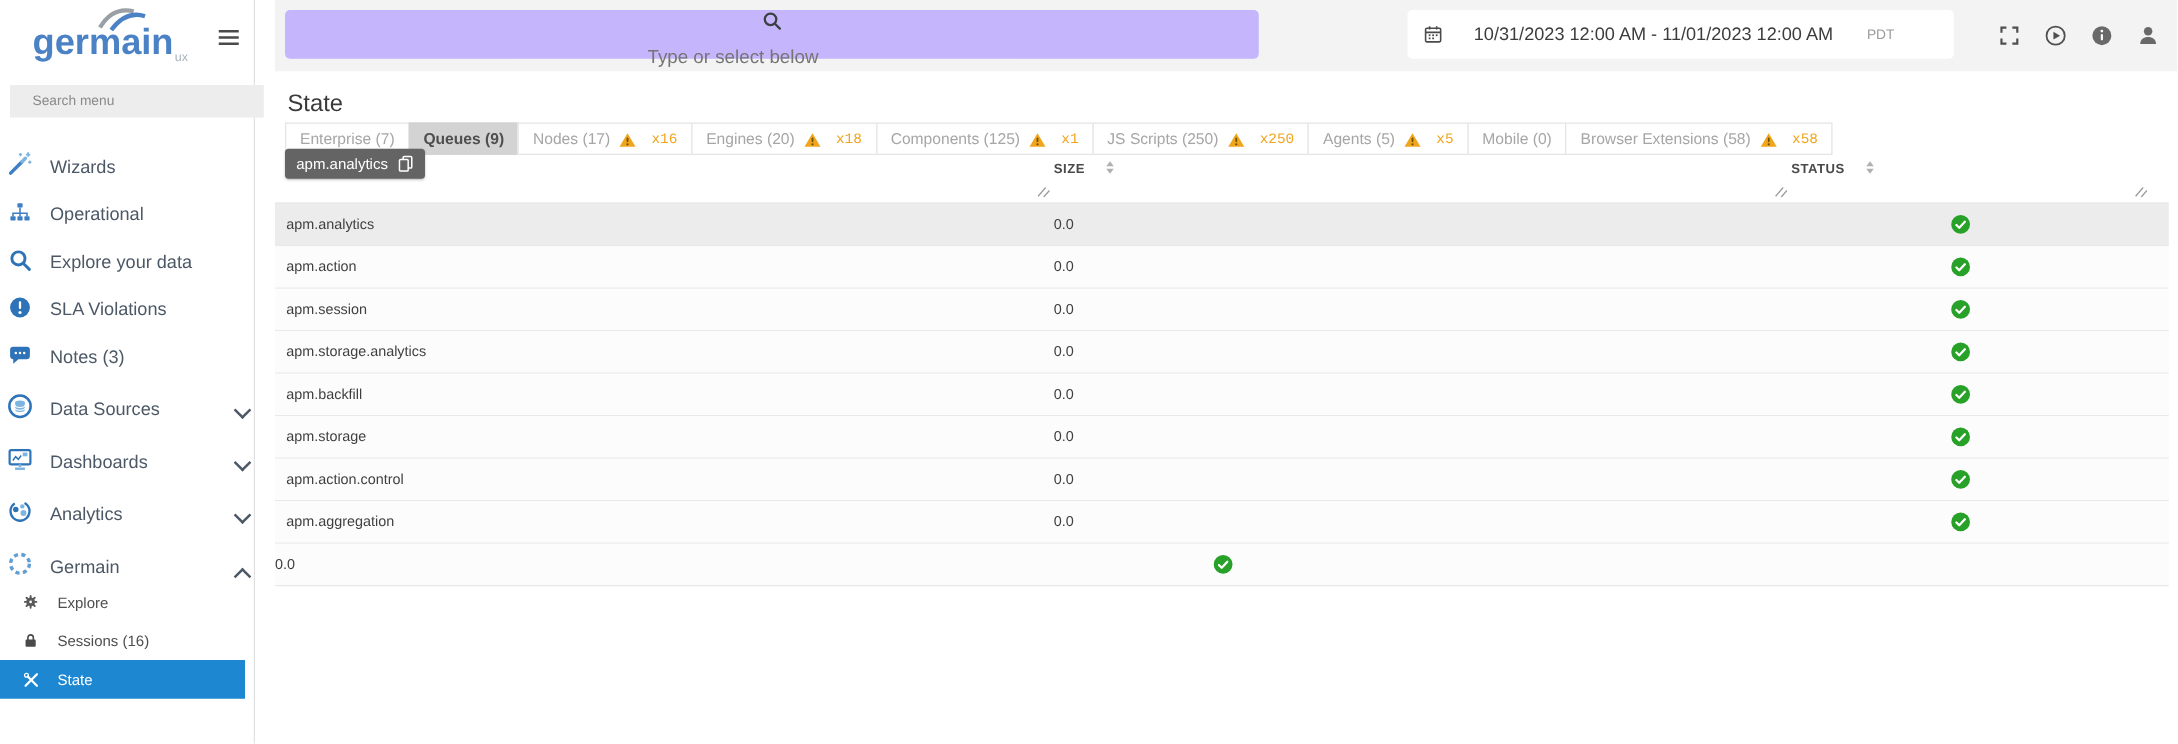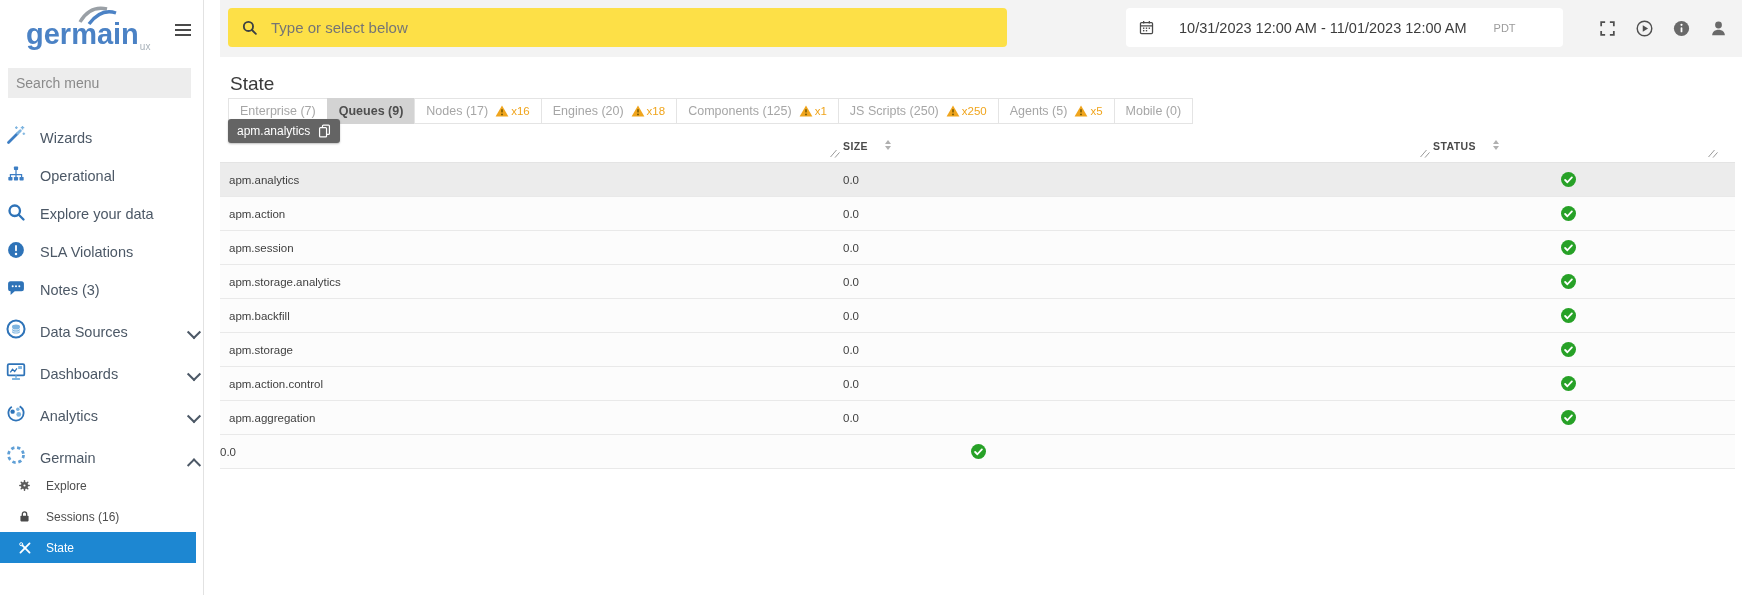--- a/index.html
+++ b/index.html
@@ -11,66 +11,66 @@
   .sidebar{position:absolute;left:0;top:0;bottom:0;width:203px;background:#fff;
            border-right:1px solid #e2e2e2;}
   .logo-row{position:relative;height:64px;}
   .logo{position:absolute;left:26px;top:4px;padding-top:16px;cursor:pointer;}
   .logo-swoosh{position:absolute;left:48px;top:-1px;}
   .logo-text{font-size:29px;font-weight:bold;color:#4b82c5;line-height:1;}
   .logo-sub{font-size:10px;color:#a9b2ba;vertical-align:-6px;margin-left:1px;}
   .hamburger{position:absolute;right:12px;top:21px;cursor:pointer;}
   .hb-bar{display:block;width:16px;height:2px;background:#4a4a4a;margin:3px 0;}
   .menu-search{display:block;margin:4px 8px 10px 8px;width:calc(100% - 36px);
-    background:#ededed;border:none;outline:none;padding:7px 8px;font-size:14px;
+    background:#ededed;border:none;outline:none;padding:7px 18px;font-size:11px;
     color:#7f1d1d;font-family:"Liberation Sans",sans-serif;}
   .menu-search::placeholder{color:#8a8a8a;}
   .nav-item{display:flex;align-items:flex-end;gap:13px;padding:0 4px;height:38px;
     font-size:14.5px;color:#4c5866;cursor:pointer;}
   .nav-item.group{height:42px;}
   .icon-slot{width:23px;display:flex;justify-content:center;align-items:center;flex:none;}
   .chev{width:8px;height:8px;border-right:2px solid #4c5866;border-bottom:2px solid #4c5866;
     margin-left:auto;flex:none;}
   .chev.down{transform:rotate(45deg) translate(-2px,-2px);}
   .chev.up{transform:rotate(-135deg) translate(-3px,-3px);}
   .sub-nav{margin-top:4px;}
   .sub-item{display:flex;align-items:center;gap:13px;padding:0 14px 0 16px;height:31px;
     font-size:12px;color:#4e4e4e;cursor:pointer;}
   .sub-item .icon-slot{width:17px;}
   .sub-item.selected{background:#1d87d2;color:#fff;margin-right:7px;}
 
   
   .main{position:absolute;left:204px;top:0;right:0;bottom:0;}
   .strip{position:absolute;left:16px;top:0;right:0;height:57px;background:#f3f3f3;}
-  .searchbox{position:absolute;left:8px;top:8px;width:779px;height:39px;background:#fde047;
-    border-radius:4px;display:flex;align-items:center;padding:0 13px;gap:11px;box-sizing:border-box;}
+  .searchbox{position:absolute;left:8px;top:8px;width:779px;height:39px;background:#c4b5fd;
+    border-radius:4px;display:flex;align-items:center;padding:0 13px;gap:11px;box-sizing:border-box;flex-direction:column;}
   .searchbox input{flex:1;border:none;outline:none;font-size:15px;color:#444;
     font-family:"Liberation Sans",sans-serif;background:transparent;}
   .searchbox input::placeholder{color:#757575;}
   .datebox{position:absolute;left:906px;top:8px;width:437px;height:39px;background:#fff;
     border-radius:4px;display:flex;align-items:center;padding:0 12px;gap:24px;
     box-sizing:border-box;cursor:pointer;}
   .date-text{font-size:14.5px;color:#3c3c3c;white-space:nowrap;}
   .date-tz{font-size:11px;color:#9b9b9b;margin-left:3px;}
   .sicons{position:absolute;right:14px;top:0;height:57px;display:flex;align-items:center;gap:18px;}
   .sicon{cursor:pointer;display:flex;}
 
   
   .page-title{position:absolute;left:26px;top:60px;font-size:19px;font-weight:500;color:#3a3a3a;}
   .tabs{position:absolute;left:25px;top:98px;display:flex;}
   .tab{border:1px solid #e4e4e4;margin-left:-1px;padding:5px 11px;font-size:12.5px;
     color:#a6a6a6;background:#fff;display:flex;gap:7px;align-items:center;cursor:pointer;
     white-space:nowrap;}
   .tab.selected{background:#d3d3d3;color:#4e4e4e;border-color:#d3d3d3;font-weight:bold;}
-  .warn{display:flex;align-items:flex-start;gap:2px;color:#f0a51d;font-size:11.5px;}
+  .warn{display:flex;align-items:flex-end;gap:12px;color:#f0a51d;font-size:11.5px;font-family:Liberation Mono, monospace;}
 
   
   .table{position:absolute;left:16px;top:124px;width:1515px;}
   .thead{position:relative;height:38px;border-bottom:1px solid #e4e4e4;}
-  .th{position:absolute;top:16px;display:flex;align-items:flex-start;font-size:10.5px;
+  .th{position:absolute;top:5px;display:flex;align-items:flex-start;font-size:10.5px;
     font-weight:bold;color:#4a4a4a;letter-spacing:.4px;cursor:pointer;gap:12px;}
   .th-size{left:623px;} .th-status{left:1213px;}
   .sort{display:inline-flex;flex-direction:column;gap:2px;margin-left:5px;}
   .s-up{width:0;height:0;border-left:3.5px solid transparent;border-right:3.5px solid transparent;
     border-bottom:4px solid #b0b0b0;}
   .s-dn{width:0;height:0;border-left:3.5px solid transparent;border-right:3.5px solid transparent;
     border-top:4px solid #b0b0b0;}
   .grip{position:absolute;top:24px;cursor:col-resize;display:flex;}
   .grip.g1{left:608px;} .grip.g2{left:1198px;} .grip.g3{right:16px;}
   .chip{position:absolute;left:8px;top:-5px;z-index:5;background:#646464;color:#fff;
@@ -412,20 +412,33 @@
                 <rect x="6.3" y="4" width="1.4" height="3.6" rx="0.7" fill="#6b5200"></rect>
                 <circle cx="7" cy="9.4" r="0.9" fill="#6b5200"></circle>
               </svg>
             </span>
             <span>x5</span>
           </span>
         </div>
         <div class="tab">
     <span class="tab-label">Mobile (0)</span>
   </div>
+        <div class="tab">
+    <span class="tab-label">Browser Extensions (58)</span>
+  <span class="warn">
+            <span class="ic">
+              <svg width="14" height="12" viewBox="0 0 14 12">
+                <path d="M7 0.6 L13.4 11.4 H0.6 Z" fill="#f0a51d"></path>
+                <rect x="6.3" y="4" width="1.4" height="3.6" rx="0.7" fill="#6b5200"></rect>
+                <circle cx="7" cy="9.4" r="0.9" fill="#6b5200"></circle>
+              </svg>
+            </span>
+            <span>x58</span>
+          </span>
+        </div>
       </div>
 
     <div class="table">
       <div class="chip">
         <span>apm.analytics</span>
         <span id="slot-copy">
             <span class="ic">
               <svg width="13" height="14" viewBox="0 0 14 15">
                 <rect x="4.8" y="1.2" width="7.5" height="10" rx="1" fill="none" stroke="#fff" stroke-width="1.3"></rect>
                 <rect x="1.7" y="3.8" width="7.5" height="10" rx="1" fill="#646464" stroke="#fff" stroke-width="1.3"></rect>

